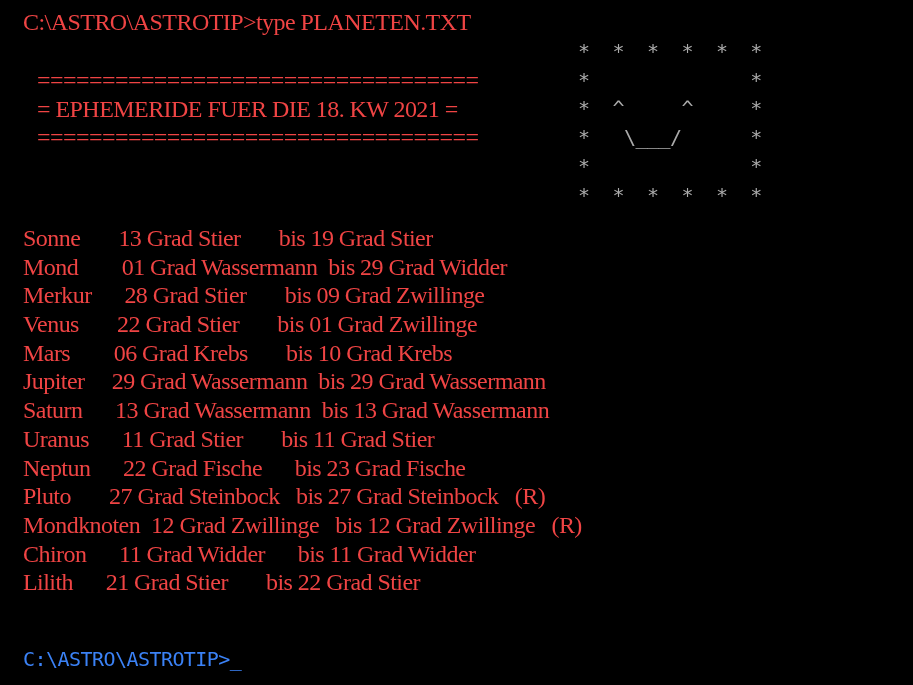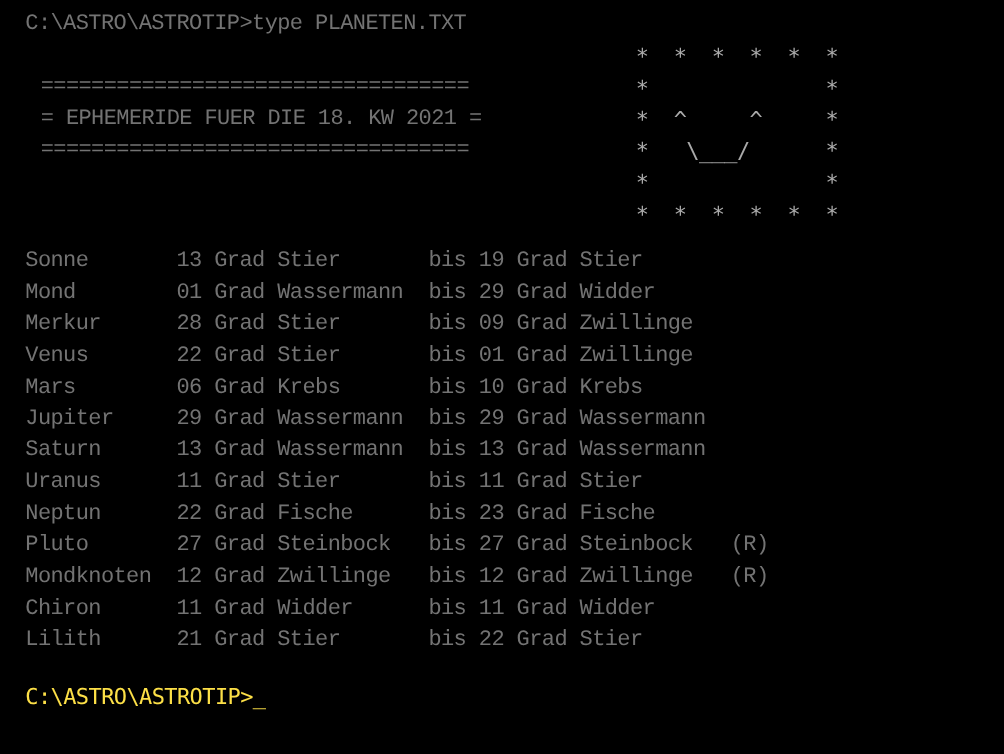--- a/index.html
+++ b/index.html
@@ -25,48 +25,48 @@
     line-height: 28.7px;
     letter-spacing: 0px;
     padding: 0;
     box-sizing: border-box;
   }
   .screen-text {
     position: absolute;
     top: 8px;
     left: 23px;
     white-space: pre;
-    font-family: Liberation Mono, monospace;
-    font-size: 20px;
+    font-family: Liberation Serif, serif;
+    font-size: 24px;
     line-height: 28.7px;
-    color: #737373;
+    color: #ef4444;
     margin: 0;
     letter-spacing: -0.55px;
   }
   .art-layer {
     position: absolute;
     top: 37px;
     left: 578px;
     white-space: pre;
     font-family: "DejaVu Sans Mono", "Liberation Mono", monospace;
     font-size: 20px;
     line-height: 28.7px;
     color: #aaaaaa;
     margin: 0;
     letter-spacing: -0.55px;
   }
   .prompt-line {
     position: absolute;
     left: 23px;
-    top: 619px;
+    top: 645px;
     white-space: pre;
     font-family: "DejaVu Sans Mono", "Liberation Mono", monospace;
     font-size: 20px;
     line-height: 28.7px;
-    color: #fde047;
+    color: #3b82f6;
     letter-spacing: -0.55px;
   }
   .cmd-line {
     position: absolute;
     left: 23px;
     top: 8px;
     white-space: pre;
     letter-spacing: -0.55px;
   }
   .header-block {

